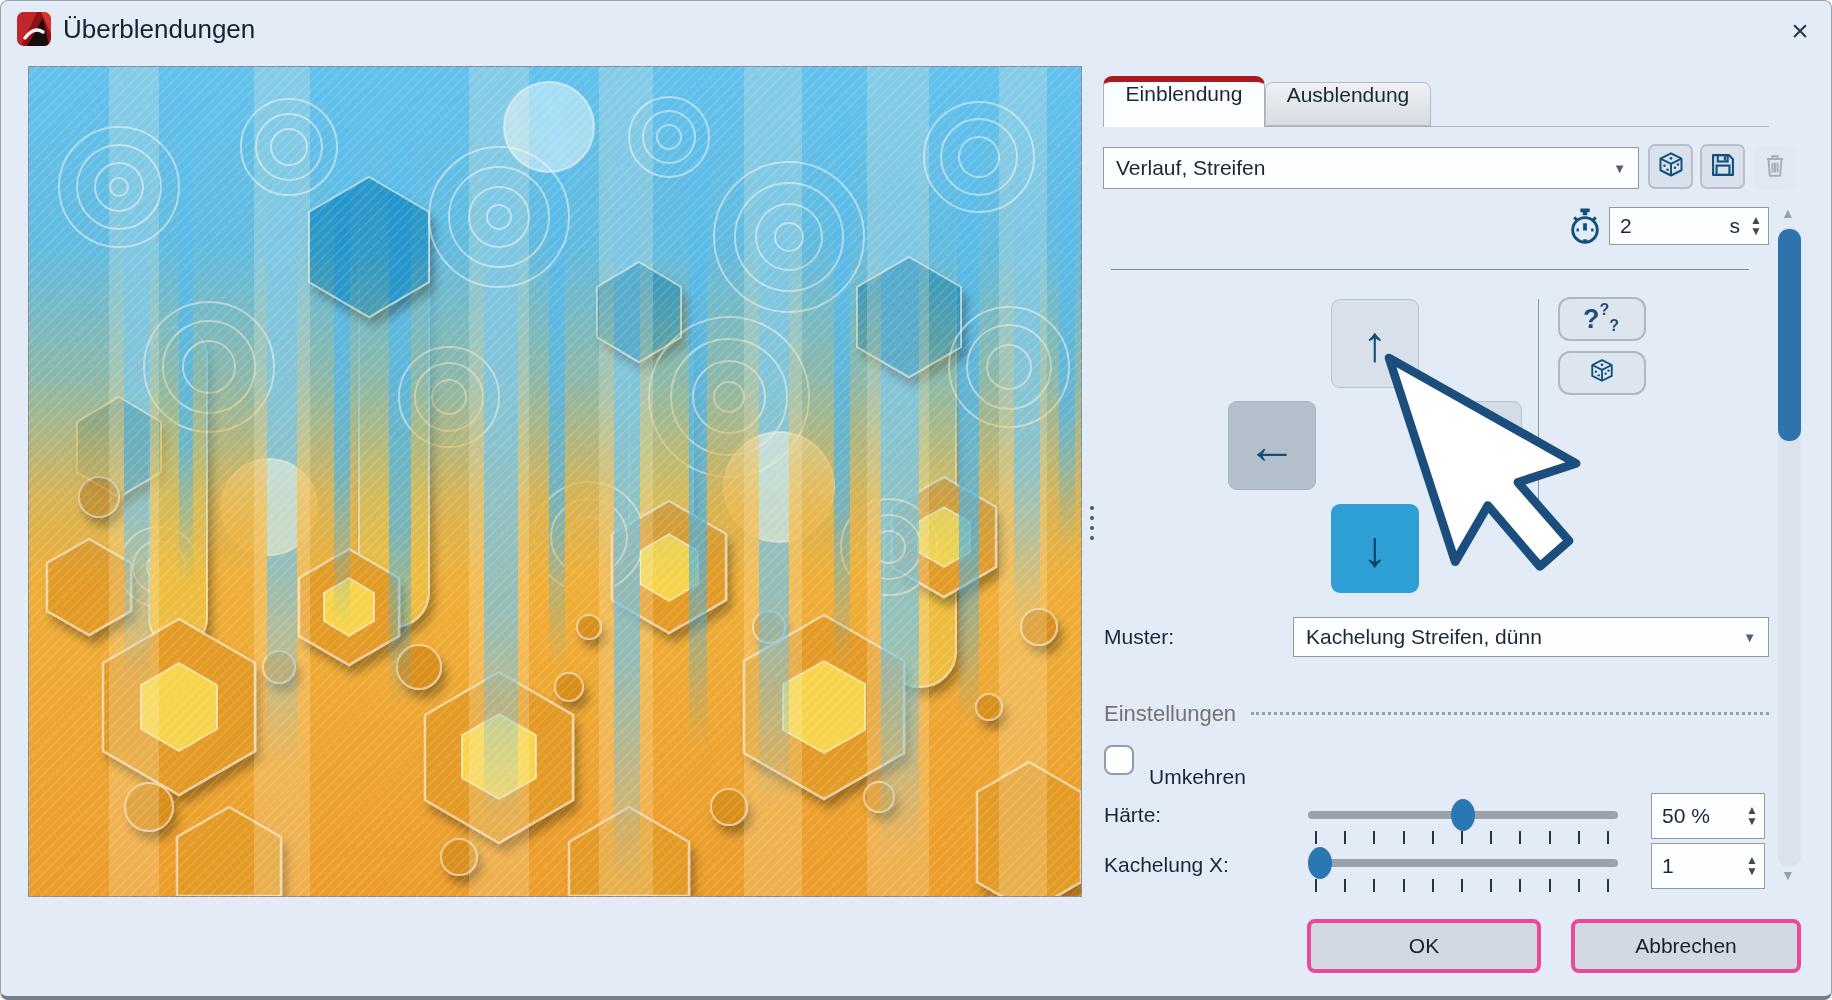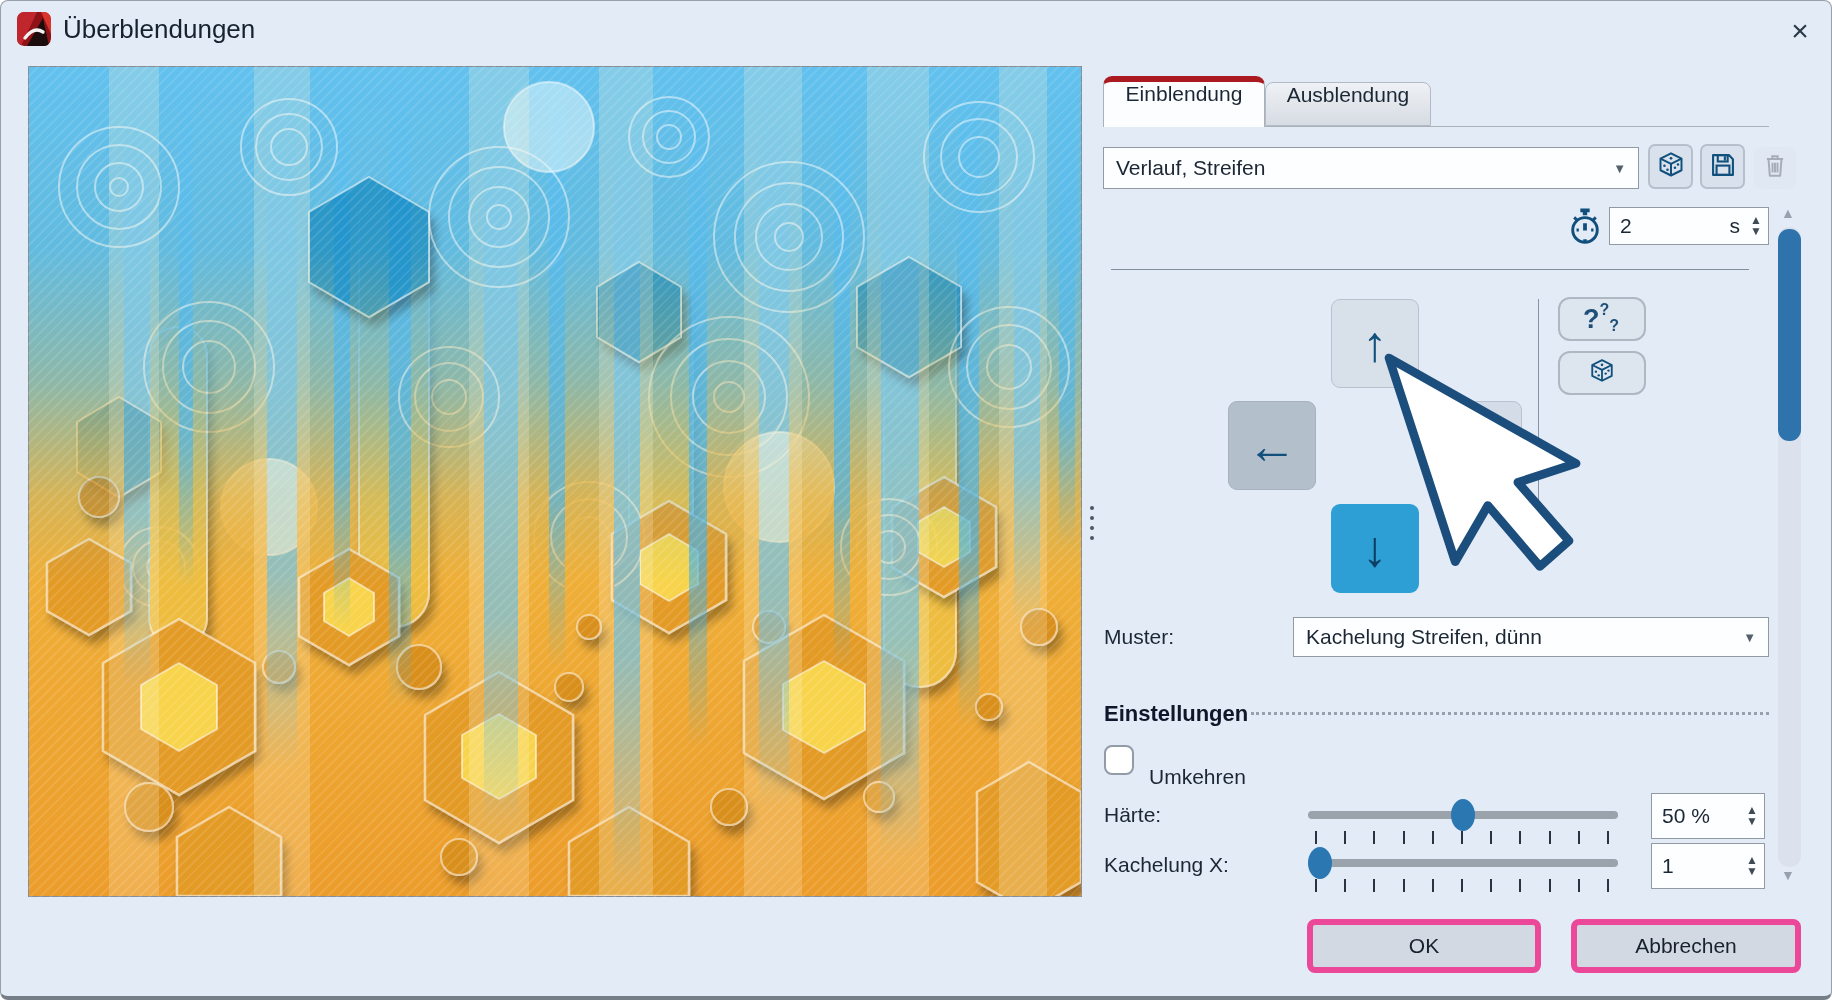--- a/index.html
+++ b/index.html
@@ -66,40 +66,40 @@
   #qmark-btn{top:296px;font-weight:bold;}
   #dice2-btn{top:350px;}
   .q-big{font-size:27px;}
   .q-sup{font-size:16px;transform:translateY(-9px);display:inline-block;}
   .q-sub{font-size:16px;transform:translate(-2px,7px);display:inline-block;margin-left:2px;}
   
   #cursor-overlay{left:1335px;top:340px;width:290px;height:320px;pointer-events:none;z-index:10;}
   
   .lbl{font-size:21px;color:#1b2734;}
   #pattern-label{left:1103px;top:624px;}
-  #settings-header{left:1103px;top:700px;font-weight:bold;font-size:22px;color:#0f172a;}
+  #settings-header{left:1103px;top:700px;font-weight:normal;font-size:22px;color:#737373;}
   #settings-dots{left:1250px;top:711px;width:518px;height:0;border-top:3px dotted #96a1ad;}
   #invert-box{left:1103px;top:744px;width:30px;height:30px;background:#ffffff;border:2px solid #929ca6;
               border-radius:8px;box-sizing:border-box;}
   #invert-label{left:1148px;top:748px;margin-top:16px;}
   .slider-track{height:8px;background:#9aa2ab;border-radius:4px;}
   .slider-thumb{width:24px;height:32px;border-radius:50%;background:#2b77b2;}
   .ticks{height:13px;background:repeating-linear-gradient(90deg,#2a3340 0 2px,transparent 2px 29.2px);}
   #hardness-label{left:1103px;top:802px;}
   #hardness-track{left:1307px;top:810px;width:310px;}
   #hardness-thumb{left:1450px;top:798px;}
   #hardness-ticks{left:1314px;top:830px;width:294px;}
   #hardness-spin{left:1650px;top:792px;width:114px;height:46px;}
   #tiling-label{left:1103px;top:852px;}
   #tiling-track{left:1307px;top:858px;width:310px;}
   #tiling-thumb{left:1307px;top:846px;}
   #tiling-ticks{left:1314px;top:878px;width:294px;}
   #tiling-spin{left:1650px;top:842px;width:114px;height:46px;}
   
-  .btn{box-sizing:border-box;border-radius:8px;background:#d2d9e2;border:6px solid #ec4899;display:flex;
+  .btn{box-sizing:border-box;border-radius:8px;background:#d2d9e2;border:4px solid #ec4899;display:flex;
        align-items:center;justify-content:center;font-size:21px;color:#16222e;}
   #ok-btn{left:1306px;top:918px;width:234px;height:54px;}
   #cancel-btn{left:1570px;top:918px;width:230px;height:54px;}
 </style>
 </head>
 <body>
 
 <div id="win">
 
   <div class="abs" id="titlebar">

